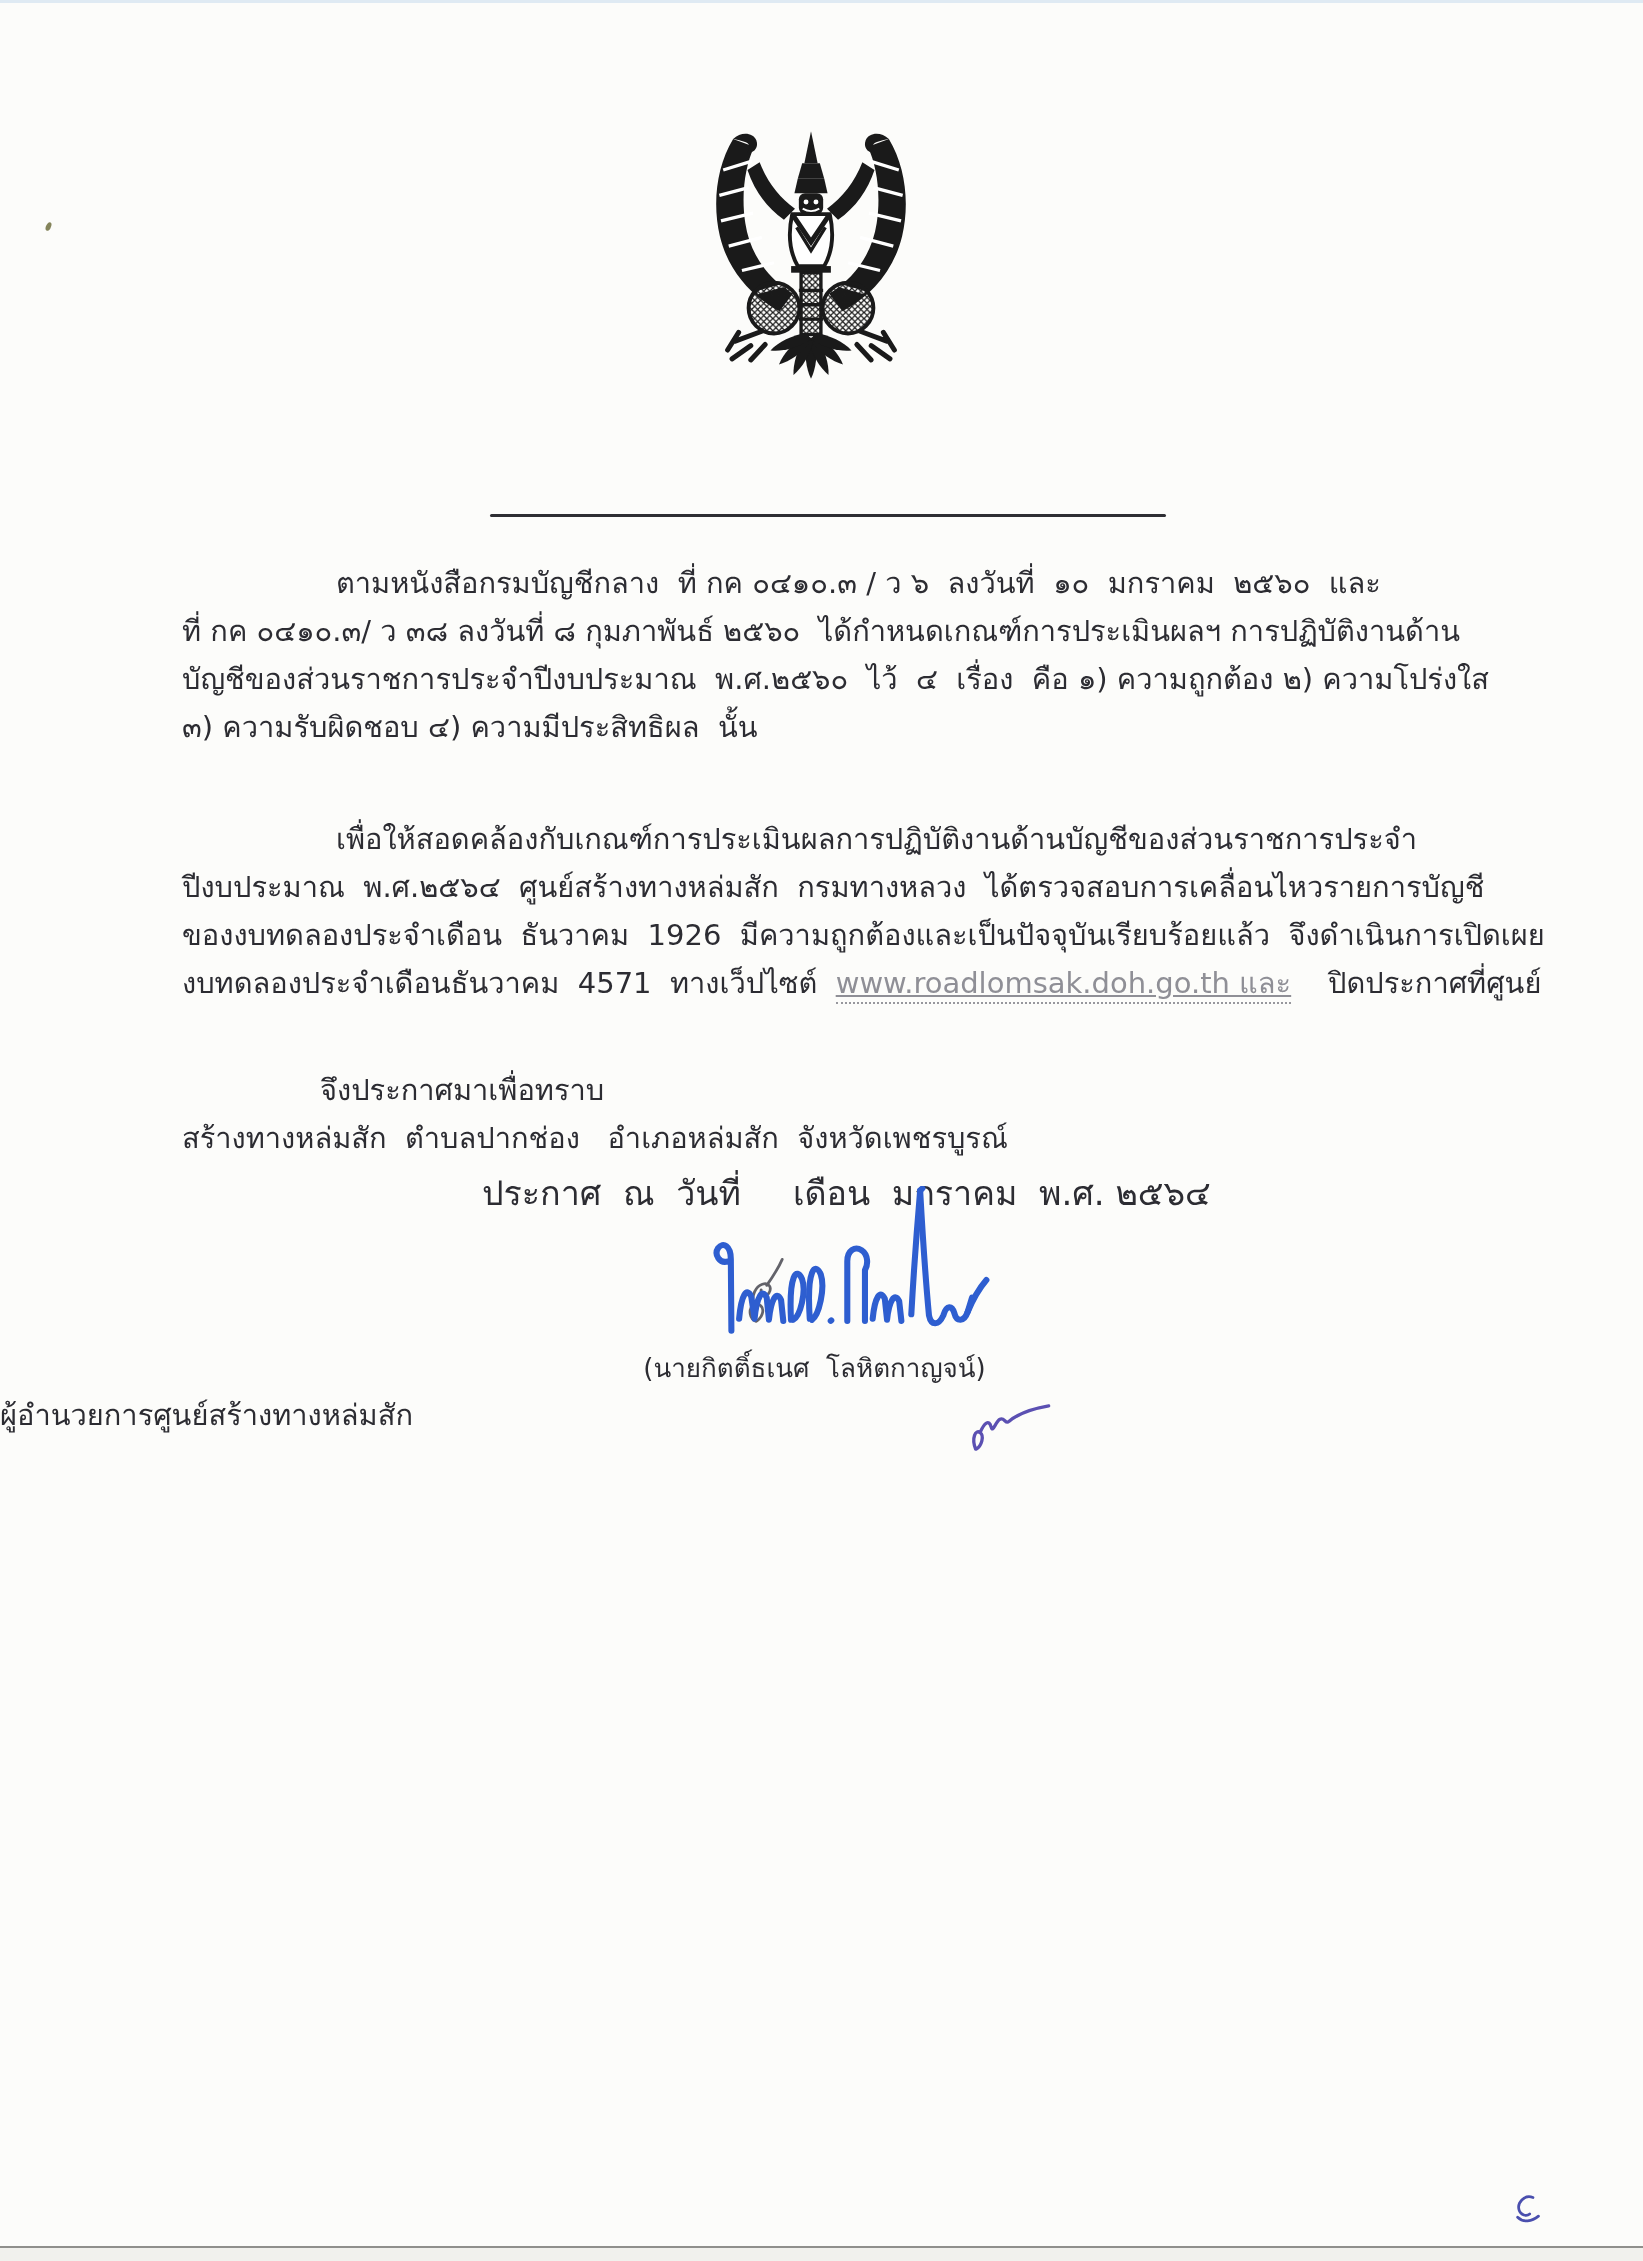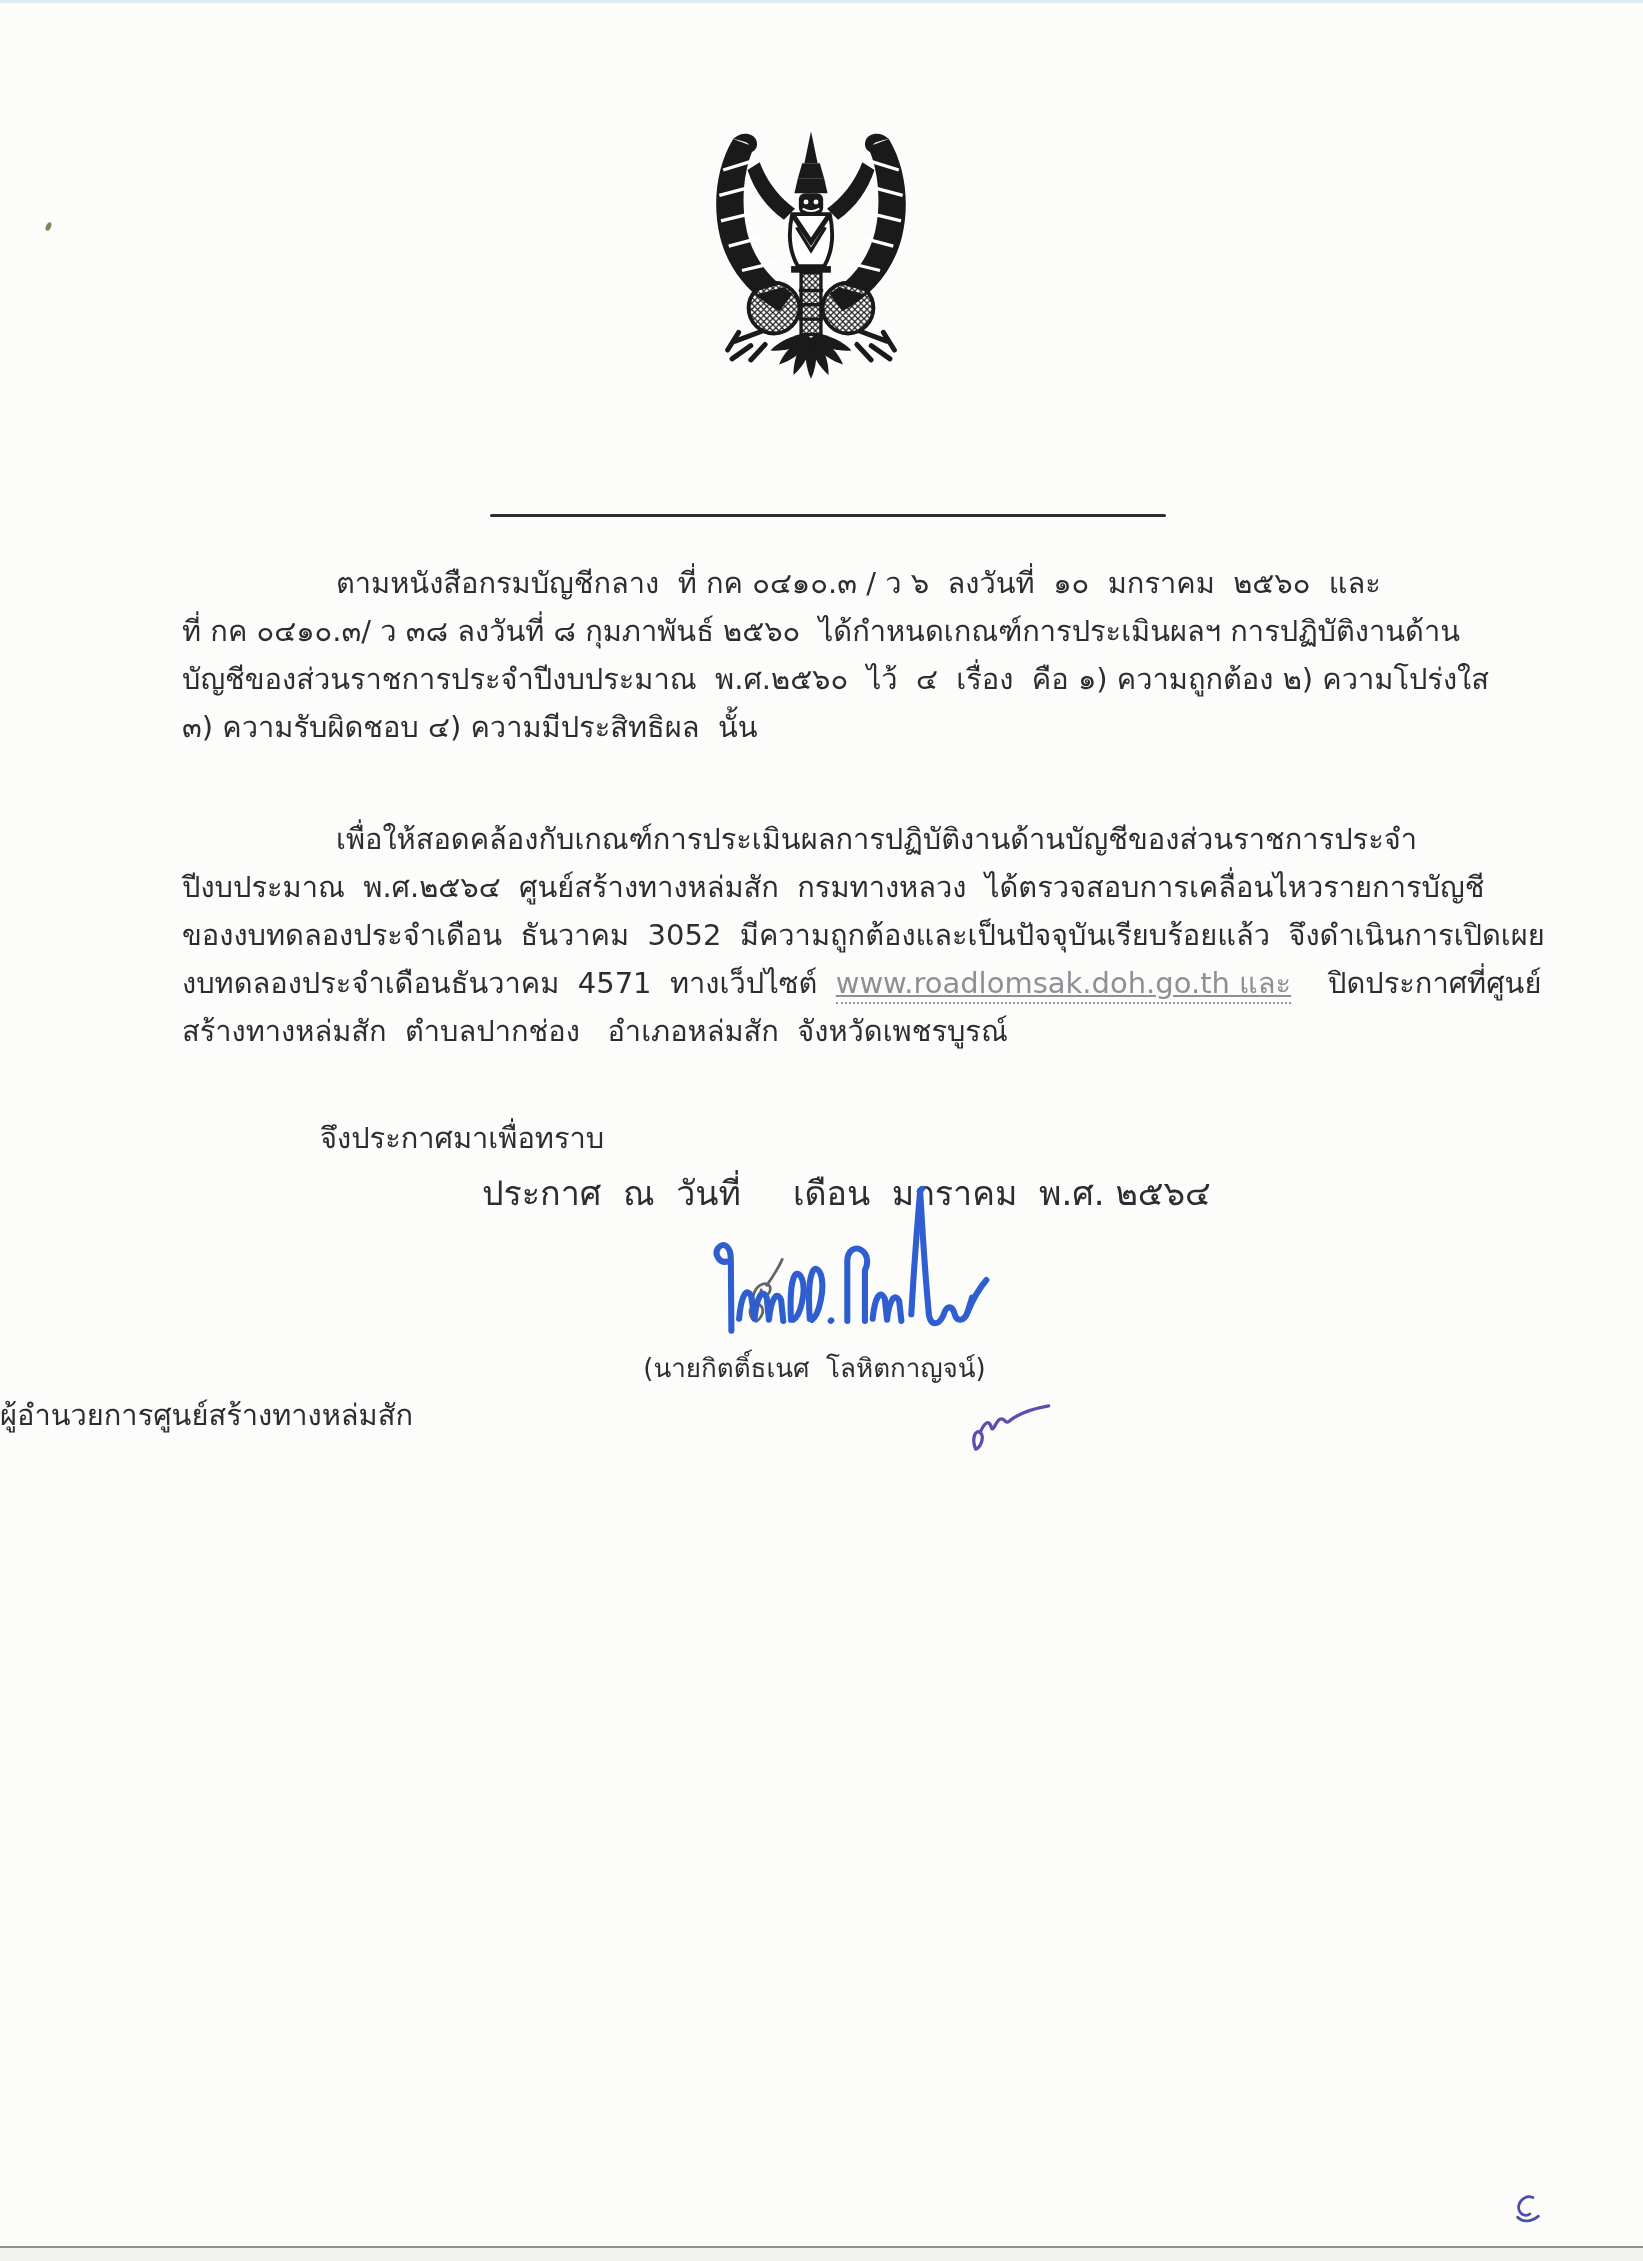--- a/index.html
+++ b/index.html
@@ -109,25 +109,25 @@
   <div class="title-rule"></div>
 
   <div class="body-text">
     <div class="line indent">ตามหนังสือกรมบัญชีกลาง  ที่ กค ๐๔๑๐.๓ / ว ๖  ลงวันที่  ๑๐  มกราคม  ๒๕๖๐  และ</div>
     <div class="line">ที่ กค ๐๔๑๐.๓/ ว ๓๘ ลงวันที่ ๘ กุมภาพันธ์ ๒๕๖๐  ได้กำหนดเกณฑ์การประเมินผลฯ การปฏิบัติงานด้าน</div>
     <div class="line">บัญชีของส่วนราชการประจำปีงบประมาณ  พ.ศ.๒๕๖๐  ไว้  ๔  เรื่อง  คือ ๑) ความถูกต้อง ๒) ความโปร่งใส</div>
     <div class="line">๓) ความรับผิดชอบ ๔) ความมีประสิทธิผล  นั้น</div>
 
     <div class="line indent para-gap">เพื่อให้สอดคล้องกับเกณฑ์การประเมินผลการปฏิบัติงานด้านบัญชีของส่วนราชการประจำ</div>
     <div class="line">ปีงบประมาณ  พ.ศ.๒๕๖๔  ศูนย์สร้างทางหล่มสัก  กรมทางหลวง  ได้ตรวจสอบการเคลื่อนไหวรายการบัญชี</div>
-    <div class="line">ของงบทดลองประจำเดือน  ธันวาคม  3052  มีความถูกต้องและเป็นปัจจุบันเรียบร้อยแล้ว  จึงดำเนินการเปิดเผย</div>
+    <div class="line">ของงบทดลองประจำเดือน  ธันวาคม  1926  มีความถูกต้องและเป็นปัจจุบันเรียบร้อยแล้ว  จึงดำเนินการเปิดเผย</div>
     <div class="line"><span>งบทดลองประจำเดือนธันวาคม  4571  ทางเว็ปไซต์  </span><span class="weblink">www.roadlomsak.doh.go.th และ</span><span>    ปิดประกาศที่ศูนย์</span></div>
+    <div class="line closing">จึงประกาศมาเพื่อทราบ</div>
+
     <div class="line">สร้างทางหล่มสัก  ตำบลปากช่อง   อำเภอหล่มสัก  จังหวัดเพชรบูรณ์</div>
-
-    <div class="line closing">จึงประกาศมาเพื่อทราบ</div>
   </div>
 
   <div class="date-line">
     <span>ประกาศ  ณ  วันที่</span>
     <span class="handwritten-day">
       <svg viewBox="0 0 74 130" xmlns="http://www.w3.org/2000/svg">
         <g stroke="#63636a" stroke-width="5" fill="none" stroke-linecap="round" stroke-linejoin="round">
           <path d="M22,118 C10,114 7,96 17,89 C27,83 37,92 33,104 C31,112 23,118 22,118"></path>
           <path d="M17,89 C13,71 21,55 33,51 C45,47 51,57 45,67 C39,75 29,73 31,61"></path>
           <path d="M41,53 C53,36 62,22 69,6"></path>

